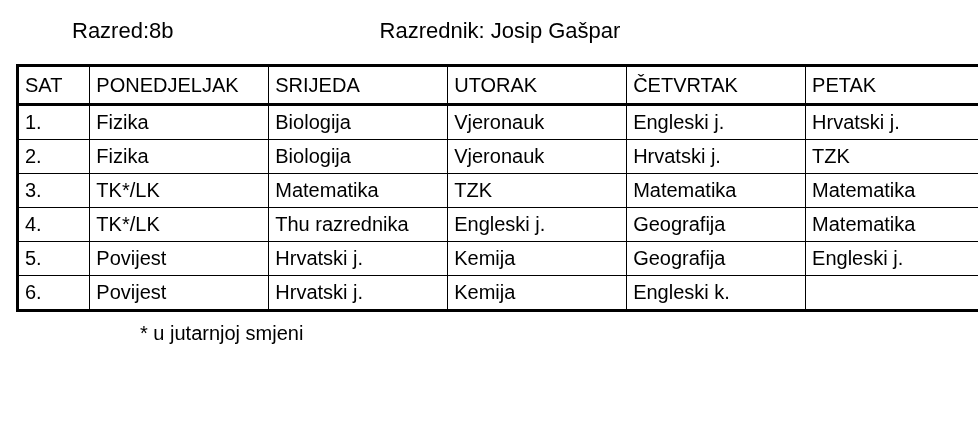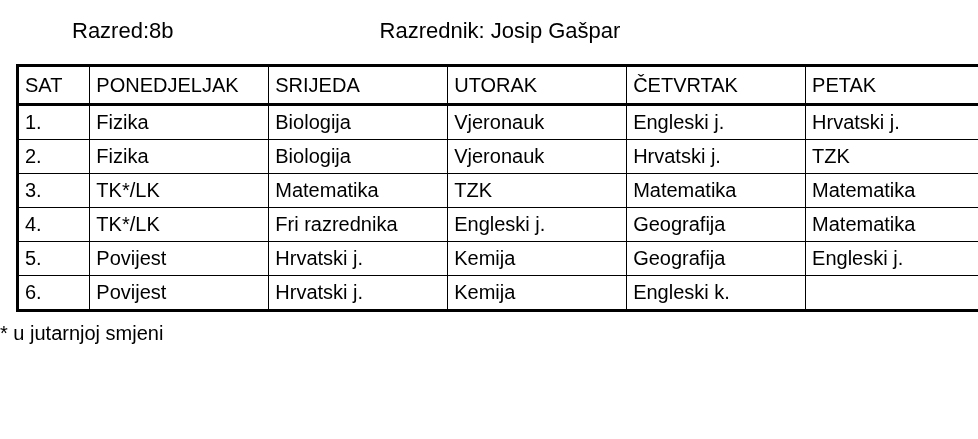--- a/index.html
+++ b/index.html
@@ -62,20 +62,21 @@
     height: 36px;
   }
   col.c-sat { width: 72px; }
   col.c-day { width: 178px; }
   td.sat-cell, th.sat-cell {
     text-align: center;
     padding-left: 0;
   }
   .footnote {
     margin-top: 10px;
+    padding-left: 140px;
     font-size: 20px;
   }
 </style>
 </head>
 <body>
 
 <div class="page">
 
   <div class="header-row">
     <div class="header-class">Razred:8b</div>
@@ -123,21 +124,21 @@
           <td class="sat-cell">3.</td>
           <td>TK*/LK</td>
           <td>Matematika</td>
           <td>TZK</td>
           <td>Matematika</td>
           <td>Matematika</td>
         </tr>
         <tr>
           <td class="sat-cell">4.</td>
           <td>TK*/LK</td>
-          <td>Fri razrednika</td>
+          <td>Thu razrednika</td>
           <td>Engleski j.</td>
           <td>Geografija</td>
           <td>Matematika</td>
         </tr>
         <tr>
           <td class="sat-cell">5.</td>
           <td>Povijest</td>
           <td>Hrvatski j.</td>
           <td>Kemija</td>
           <td>Geografija</td>

